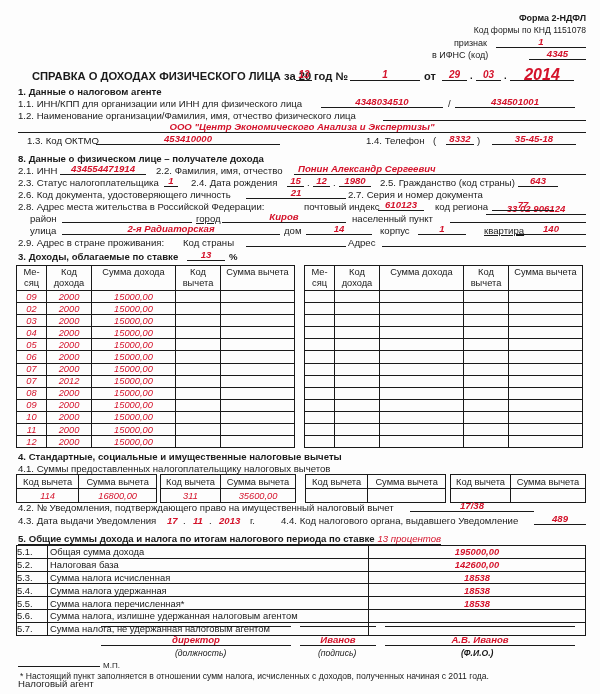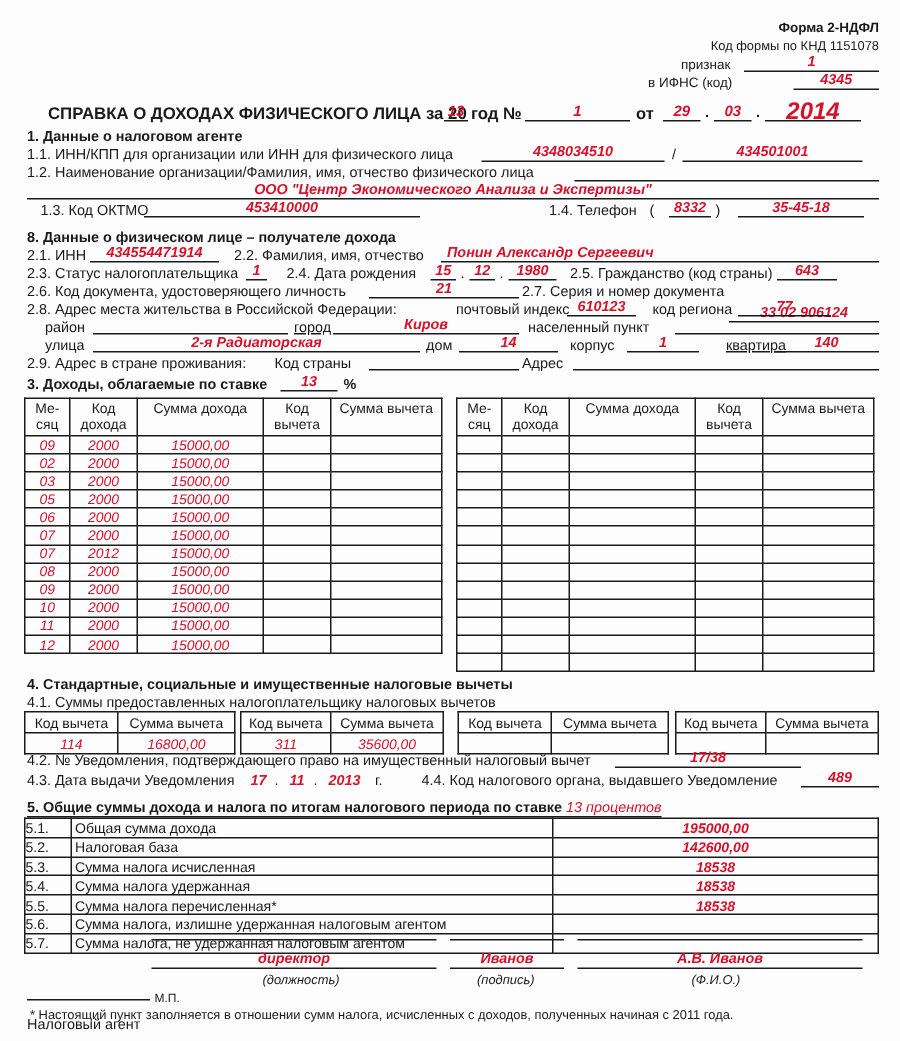--- a/index.html
+++ b/index.html
@@ -134,20 +134,27 @@
         <td></td>
       </tr>
     <tr>
         <td class="red">03</td>
         <td class="red">2000</td>
         <td class="red">15000,00</td>
         <td></td>
         <td></td>
       </tr>
     <tr>
+        <td class="red">04</td>
+        <td class="red">2000</td>
+        <td class="red">15000,00</td>
+        <td></td>
+        <td></td>
+      </tr>
+    <tr>
         <td class="red">05</td>
         <td class="red">2000</td>
         <td class="red">15000,00</td>
         <td></td>
         <td></td>
       </tr>
     <tr>
         <td class="red">06</td>
         <td class="red">2000</td>
         <td class="red">15000,00</td>
@@ -419,16 +426,16 @@
 
 <div class="abs" style="left:18px; top:636px;margin-top:42px;">Налоговый агент</div>
 <div class="field" style="left:101px; top:626px; width:190px; height:1px;"></div>
 <div class="field red" style="left:101px; top:635px; width:190px;">директор</div>
 <div class="abs small-it" style="left:175px; top:649px;">(должность)</div>
 <div class="field" style="left:300px; top:626px; width:76px; height:1px;"></div>
 <div class="field red" style="left:300px; top:635px; width:76px;">Иванов</div>
 <div class="abs small-it" style="left:318px; top:649px;">(подпись)</div>
 <div class="field" style="left:385px; top:626px; width:190px; height:1px;"></div>
 <div class="field red" style="left:385px; top:635px; width:190px;">А.В. Иванов</div>
-<div class="abs small-it" style="left:461px; top:649px;">(Ф.И.О.)</div>
+<div class="abs small-it" style="left:461px; top:649px;font-weight:bold;">(Ф.И.О.)</div>
 <div class="field" style="left:18px; top:656px; width:82px; height:11px;"></div>
 <div class="abs" style="left:103px; top:661px; font-size:8px;">М.П.</div>
 <div class="abs" style="left:20px; top:672px; font-size:8.6px;">* Настоящий пункт заполняется в отношении сумм налога, исчисленных с доходов, полученных начиная с 2011 года.</div>
 
 </body></html>

